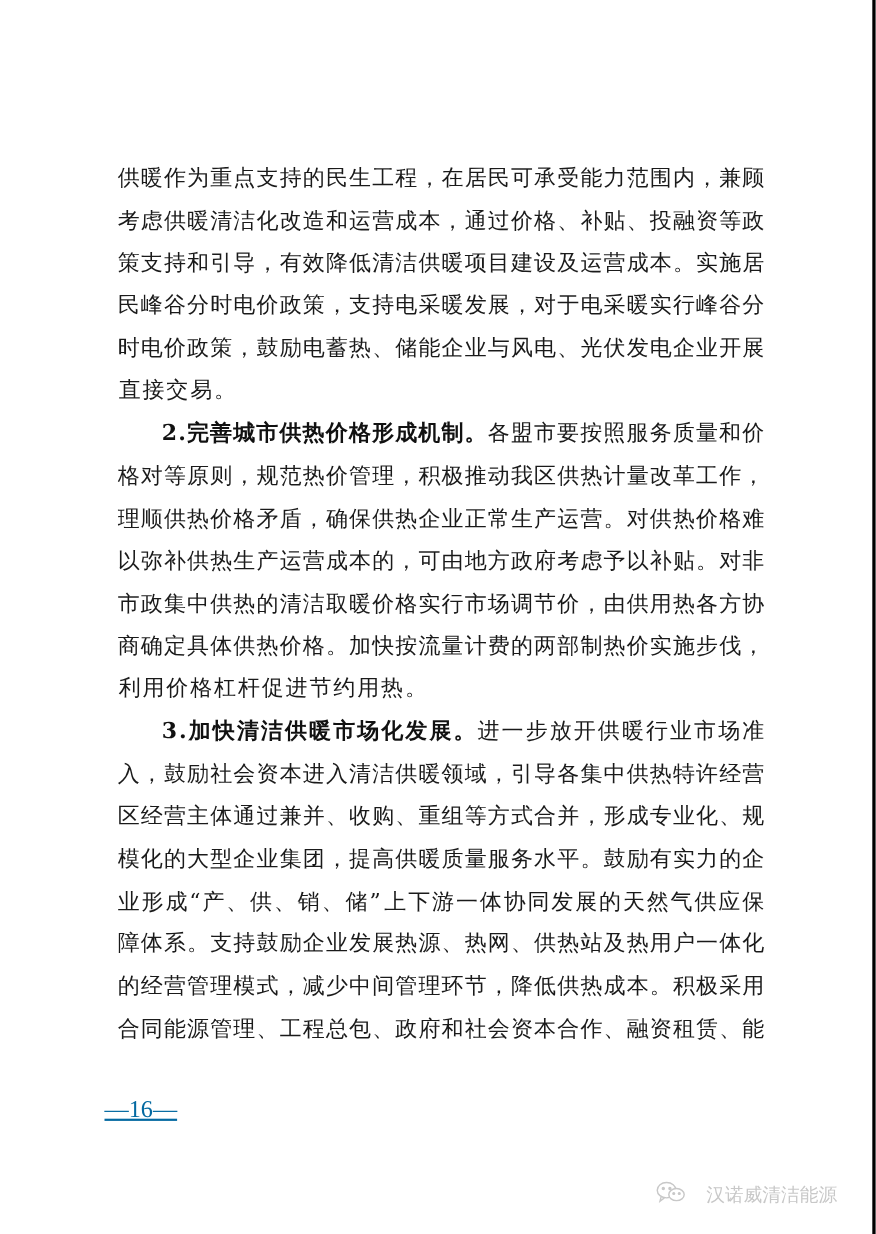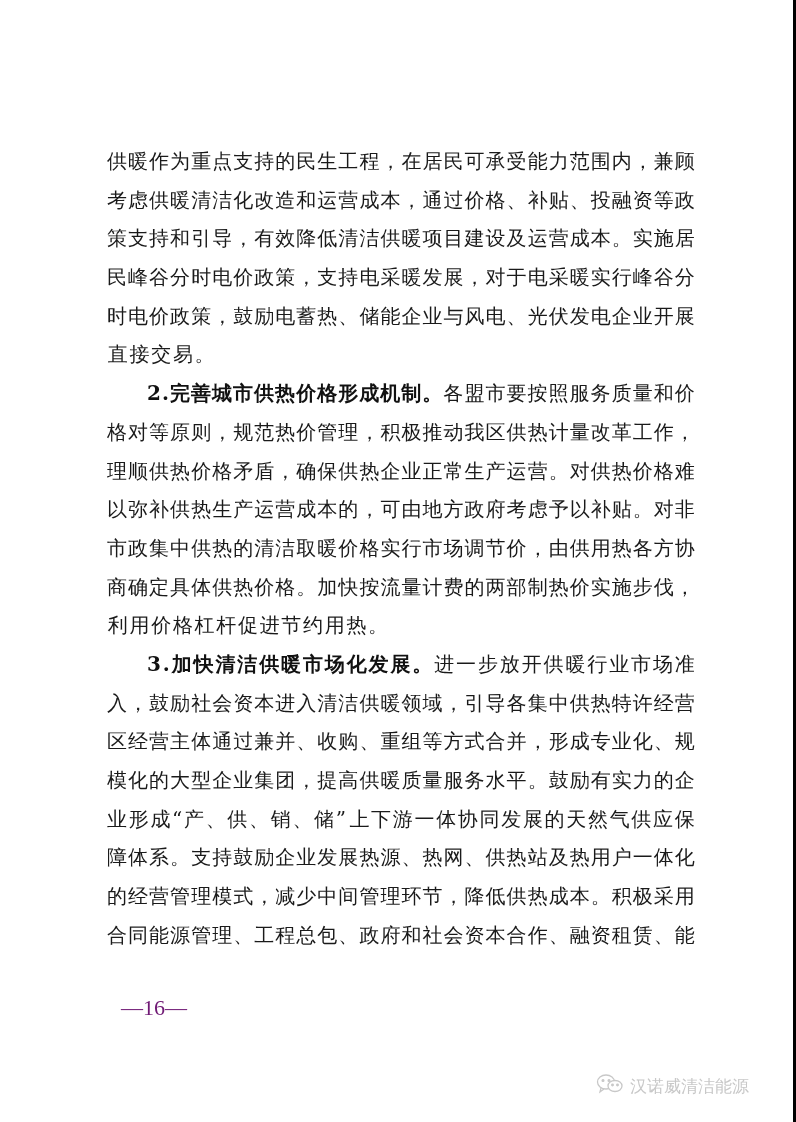--- a/index.html
+++ b/index.html
@@ -50,34 +50,35 @@
     }
     .line.indent {
       padding-left: 40px;
     }
     .heading {
       font-weight: bold;
       color: #111;
     }
     .page-number {
       position: absolute;
-      left: 121px;
+      left: 95px;
       top: 995px;
       font-family: "Liberation Serif", "DejaVu Serif", serif;
       font-size: 22px;
-      color: #701a75;
+      color: #0369a1;
       letter-spacing: 0px;
+      text-decoration: underline;
     }
     .watermark {
       position: absolute;
       left: 596px;
       top: 1073px;
       display: flex;
       align-items: center;
-      gap: 6px;
+      gap: 18px;
       color: #c8c8c8;
       font-family: "DejaVu Sans", "Liberation Sans", sans-serif;
       font-size: 17px;
     }
     .watermark svg {
       width: 28px;
       height: 22px;
     }
   </style>
 </head>

